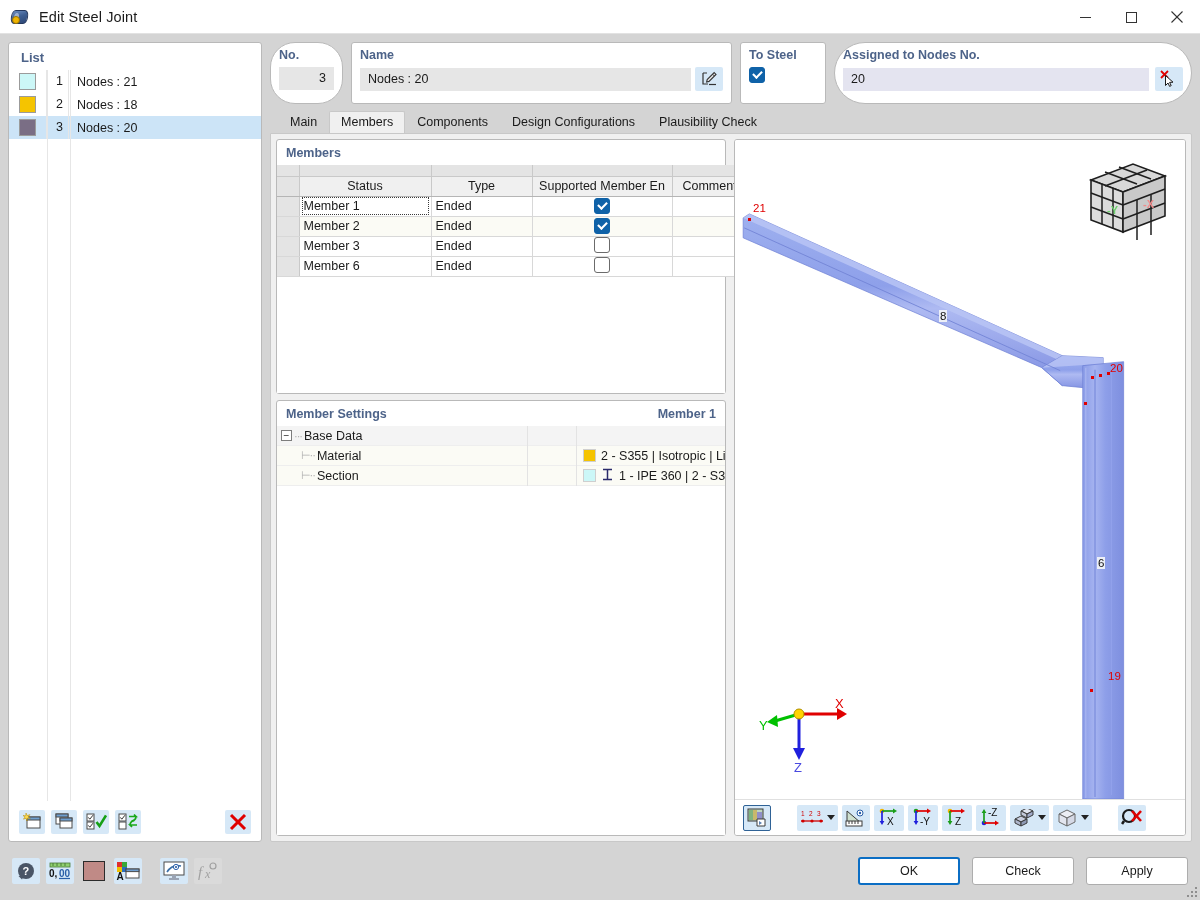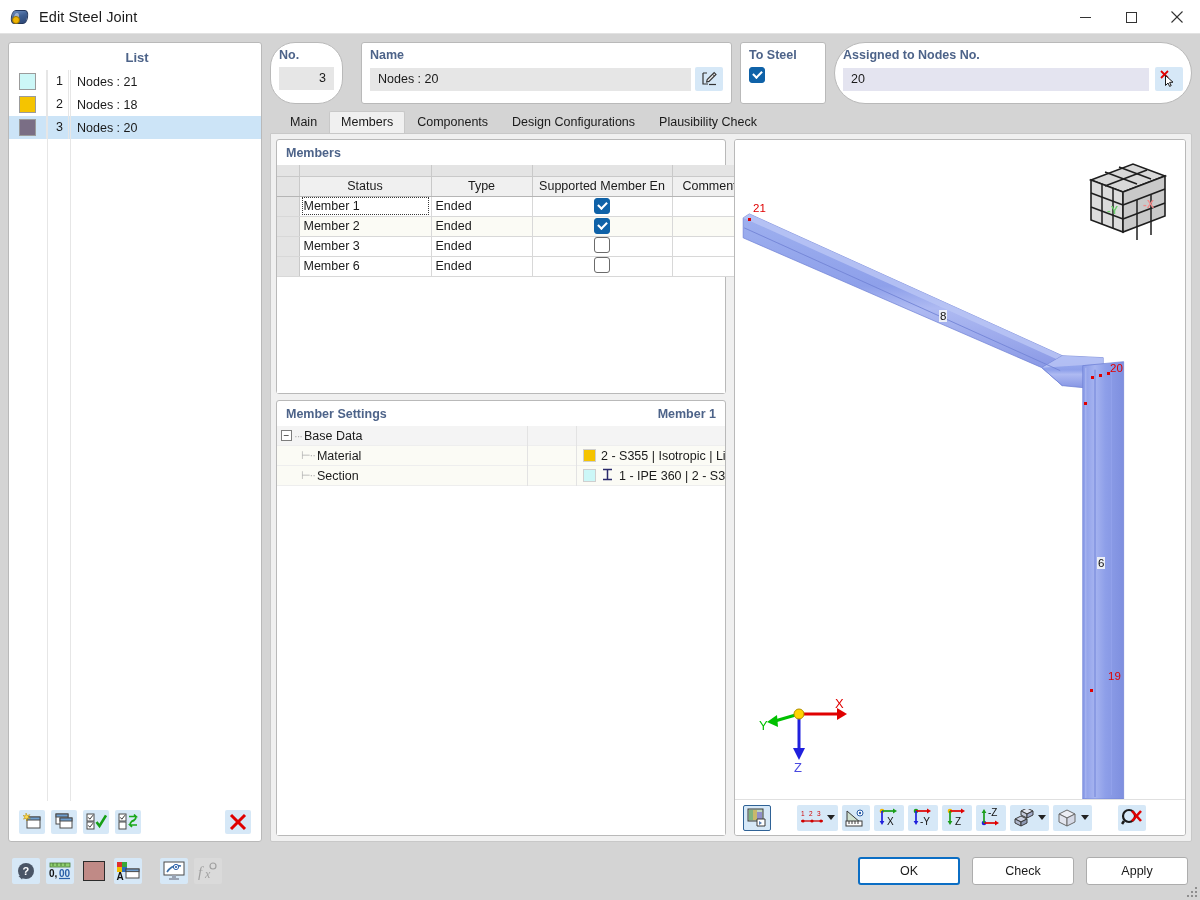--- a/index.html
+++ b/index.html
@@ -78,21 +78,20 @@
     background: #ffffff;
     border: 1px solid #b9b9b9;
     border-radius: 3px;
     display: flex; flex-direction: column;
     min-height: 0;
   }
   .list-title {
     font-weight: bold; color: #4d6389;
     font-size: 13px;
     padding: 7px 8px 5px 12px;
-    text-align: center;
   }
   .list-rows {
     flex: 1 1 auto; min-height: 0; overflow: hidden;
     position: relative;
   }
   .list-row {
     height: 23px; display: flex; align-items: center;
     font-size: 12.5px;
   }
   .list-row.selected { background: #cce4f7; }
@@ -154,21 +153,21 @@
     background: #e6e6e6; border: 1px solid #e6e6e6;
     height: 23px; line-height: 21px;
     font-size: 12.5px; padding: 0 7px;
     color: #1a1a1a;
     font-family: "Liberation Sans", sans-serif;
     width: 100%;
   }
   .finput.num { text-align: right; }
   .finput.lilac { background: #e4e4f0; border-color: #e4e4f0; }
   .fb-no { width: 73px; flex: 0 0 73px; border-radius: 25px; }
-  .fb-name { flex: 1 1 auto; min-width: 0; margin-left: 10px; }
+  .fb-name { flex: 1 1 auto; min-width: 0; }
   .fb-name .row { display: flex; gap: 4px; align-items: center; }
   .fb-design { width: 86px; flex: 0 0 86px; }
   .fb-assigned { width: 358px; flex: 0 0 358px; border-radius: 31px; }
   .fb-assigned .row { display: flex; gap: 6px; align-items: center; }
   .icon-btn {
     width: 28px; height: 24px; flex: 0 0 28px;
     background: #d6e8f7; border: 1px solid transparent;
     border-radius: 2px;
     display: flex; align-items: center; justify-content: center;
     position: relative;

